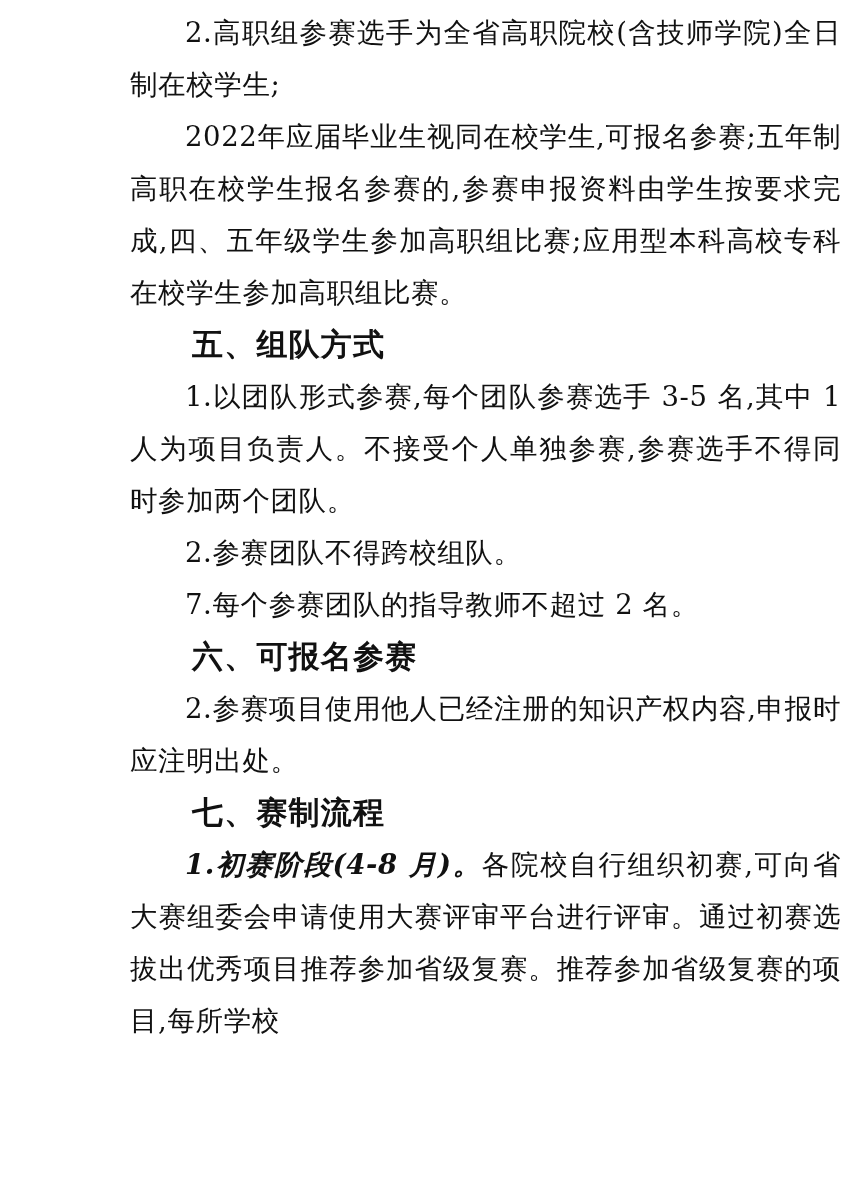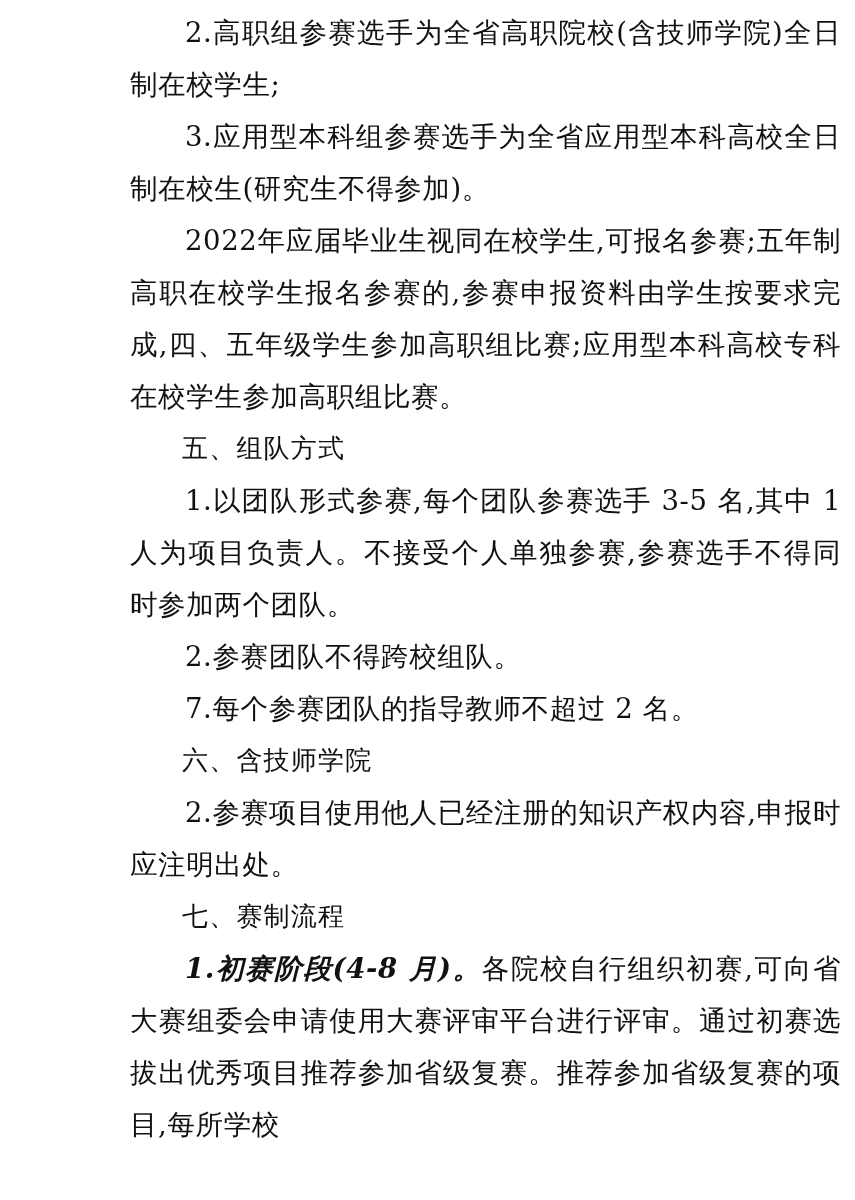--- a/index.html
+++ b/index.html
@@ -30,55 +30,54 @@
     font-size: 27.5px;
     line-height: 52px;
     letter-spacing: 0.6px;
     text-align: justify;
     text-justify: inter-ideograph;
     text-indent: 2em;
     font-weight: 400;
   }
   p.heading {
     margin: 0;
-    font-size: 26px;
+    font-size: 31px;
     line-height: 52px;
     letter-spacing: 1.2px;
     text-indent: 2em;
-    font-weight: 400;
+    font-weight: 700;
   }
   p.para.sub-bold-lead {
     font-weight: 400;
   }
   .b {
     font-weight: 700;
     font-style: italic;
   }
 </style>
 </head>
 <body>
 
 <div class="page">
   <div class="doc-body">
 
     <p class="para">2.高职组参赛选手为全省高职院校(含技师学院)全日制在校学生;</p>
 
-    <p class="para">3.应用型本科组参赛选手为全省应用型本科高校全日制在校生(研究生不得参加)。</p>
 
     <p class="para">2022年应届毕业生视同在校学生,可报名参赛;五年制高职在校学生报名参赛的,参赛申报资料由学生按要求完成,四、五年级学生参加高职组比赛;应用型本科高校专科在校学生参加高职组比赛。</p>
 
     <p class="heading">五、组队方式</p>
 
     <p class="para">1.以团队形式参赛,每个团队参赛选手 3-5 名,其中 1 人为项目负责人。不接受个人单独参赛,参赛选手不得同时参加两个团队。</p>
 
     <p class="para">2.参赛团队不得跨校组队。</p>
 
     <p class="para">7.每个参赛团队的指导教师不超过 2 名。</p>
 
-    <p class="heading">六、含技师学院</p>
+    <p class="heading">六、可报名参赛</p>
 
 
     <p class="para">2.参赛项目使用他人已经注册的知识产权内容,申报时应注明出处。</p>
 
 
     <p class="heading">七、赛制流程</p>
 
     <p class="para sub-bold-lead"><span class="b">1.初赛阶段(4-8 月)。</span><span>各院校自行组织初赛,可向省大赛组委会申请使用大赛评审平台进行评审。通过初赛选拔出优秀项目推荐参加省级复赛。推荐参加省级复赛的项目,每所学校</span></p>
 
   </div>

